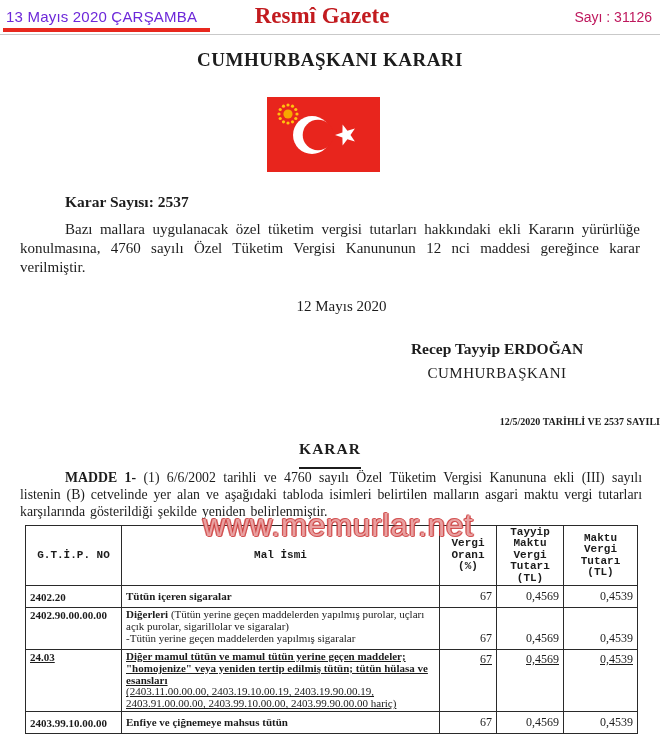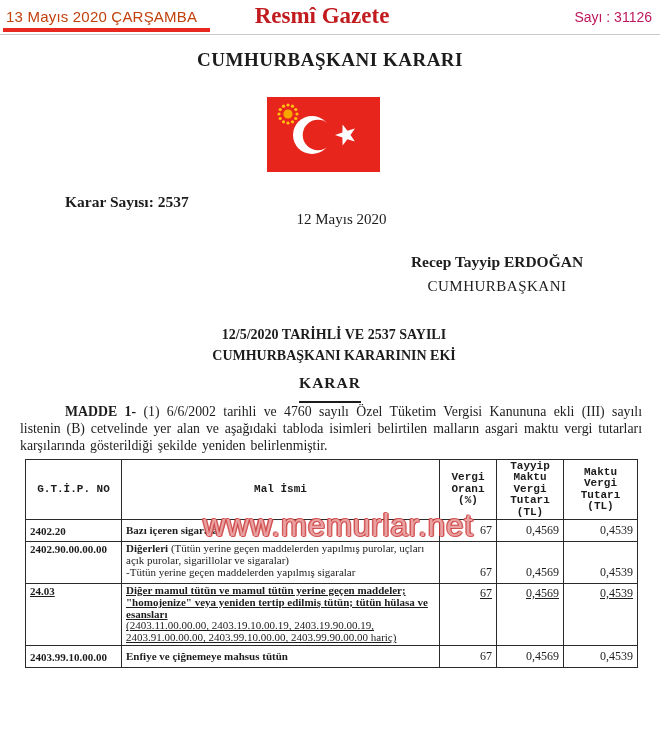--- a/index.html
+++ b/index.html
@@ -16,21 +16,21 @@
   }
   
   .masthead {
     position: relative;
     height: 34px;
     border-bottom: 1px solid #c9c9c9;
   }
   .masthead-date {
     position: absolute; left: 6px; top: 8px;
     font-family: "Liberation Sans", "DejaVu Sans", sans-serif;
-    font-size: 15px; color: #c2410c; letter-spacing: .2px;
+    font-size: 15px; color: #6d28d9; letter-spacing: .2px;
   }
   .masthead-underline {
     position: absolute; left: 3px; top: 28px;
     width: 207px; height: 4px; background: #e8281e;
   }
   .masthead-title {
     position: absolute; left: 0; right: 16px; top: 3px;
     text-align: center;
     font-size: 23px; font-weight: bold; color: #c21b1f;
   }
@@ -53,28 +53,29 @@
     margin: 21px 0 0 65px;
     font-size: 15.5px; font-weight: bold;
   }
   .intro {
     margin: 9px 20px 0 20px;
     font-size: 15px; line-height: 19px;
     text-align: justify; text-indent: 45px;
     word-spacing: 2px;
   }
   .decree-date {
+    margin-top: 21px;
     text-align: center; font-size: 15px; padding-left: 23px;
   }
   .signature { margin: 25px 26px 0 360px; text-align: center; }
   .sig-name  { font-size: 15.5px; font-weight: bold; text-align: center; }
   .sig-title { margin-top: 7px; font-size: 15px; letter-spacing: .5px; }
   .annex-heading {
-    margin-top: 29px; text-align: center;
-    font-size: 14px; font-weight: bold; line-height: 21px; margin-left: 8px;
+    margin-top: 29px; text-align: right;
+    font-size: 10px; font-weight: bold; line-height: 21px; margin-left: 8px;
   }
   .annex-title { margin-top: 8px; text-align: center; }
   .annex-title span {
     font-size: 15.5px; font-weight: bold; letter-spacing: 1px;
     border-bottom: 2px solid #1c1c1c; padding-bottom: 10px;
   }
   .article {
     margin: 11px 18px 0 20px;
     font-size: 13.8px; line-height: 17px;
     text-align: justify; text-indent: 45px;
@@ -165,31 +166,31 @@
 
       <circle cx="45" cy="38" r="19" fill="#ffffff"></circle>
       <circle cx="51" cy="38" r="15.3" fill="#e8251d"></circle>
 
       <polygon points="68,38 75.4,40.6 75.6,48.5 80.4,42.3 87.9,44.5 83.5,38 87.9,31.5 80.4,33.7 75.6,27.5 75.4,35.4" fill="#ffffff"></polygon>
     </svg>
   </div>
 
   <div class="decree-no">Karar Sayısı: 2537</div>
 
+  <p class="intro">Bazı mallara uygulanacak özel tüketim vergisi tutarları hakkındaki ekli Kararın yürürlüğe konulmasına, 4760 sayılı Özel Tüketim Vergisi Kanununun 12 nci maddesi gereğince karar verilmiştir.</p>
 
   <div class="decree-date">12 Mayıs 2020</div>
 
   <div class="signature">
     <div class="sig-name">Recep Tayyip ERDOĞAN</div>
     <div class="sig-title">CUMHURBAŞKANI</div>
   </div>
 
   <div class="annex-heading">
     <div>12/5/2020 TARİHLİ VE 2537 SAYILI</div>
-    <div>CUMHURBAŞKANI KARARININ EKİ</div>
   </div>
   <div class="annex-title">
     <span>KARAR</span>
   </div>
 
   <p class="article"><span class="b">MADDE 1-</span> <span>(1) 6/6/2002 tarihli ve 4760 sayılı Özel Tüketim Vergisi Kanununa ekli (III) sayılı listenin (B) cetvelinde yer alan ve aşağıdaki tabloda isimleri belirtilen malların asgari maktu vergi tutarları karşılarında gösterildiği şekilde yeniden belirlenmiştir.</span></p>
 
   <table class="tax">
     <colgroup>
       <col class="c-gtip">
@@ -203,21 +204,21 @@
         <th>G.T.İ.P. NO</th>
         <th>Mal İsmi</th>
         <th>Vergi Oranı (%)</th>
         <th>Tayyip Maktu Vergi Tutarı (TL)</th>
         <th>Maktu Vergi Tutarı (TL)</th>
       </tr>
     </thead>
     <tbody>
       <tr class="r1">
         <td class="gtip">2402.20</td>
-        <td class="mal"><span class="b">Bazı içeren sigaralar</span></td>
+        <td class="mal"><span class="b">Tütün içeren sigaralar</span></td>
         <td class="num">67</td>
         <td class="num">0,4569</td>
         <td class="num">0,4539</td>
       </tr>
       <tr class="r2">
         <td class="gtip">2402.90.00.00.00</td>
         <td class="mal"><span class="b">Diğerleri</span> <span>(Tütün yerine geçen maddelerden yapılmış purolar, uçları açık purolar, sigarillolar ve sigaralar)</span><span class="block">-Tütün yerine geçen maddelerden yapılmış sigaralar</span></td>
         <td class="num">67</td>
         <td class="num">0,4569</td>
         <td class="num">0,4539</td>

